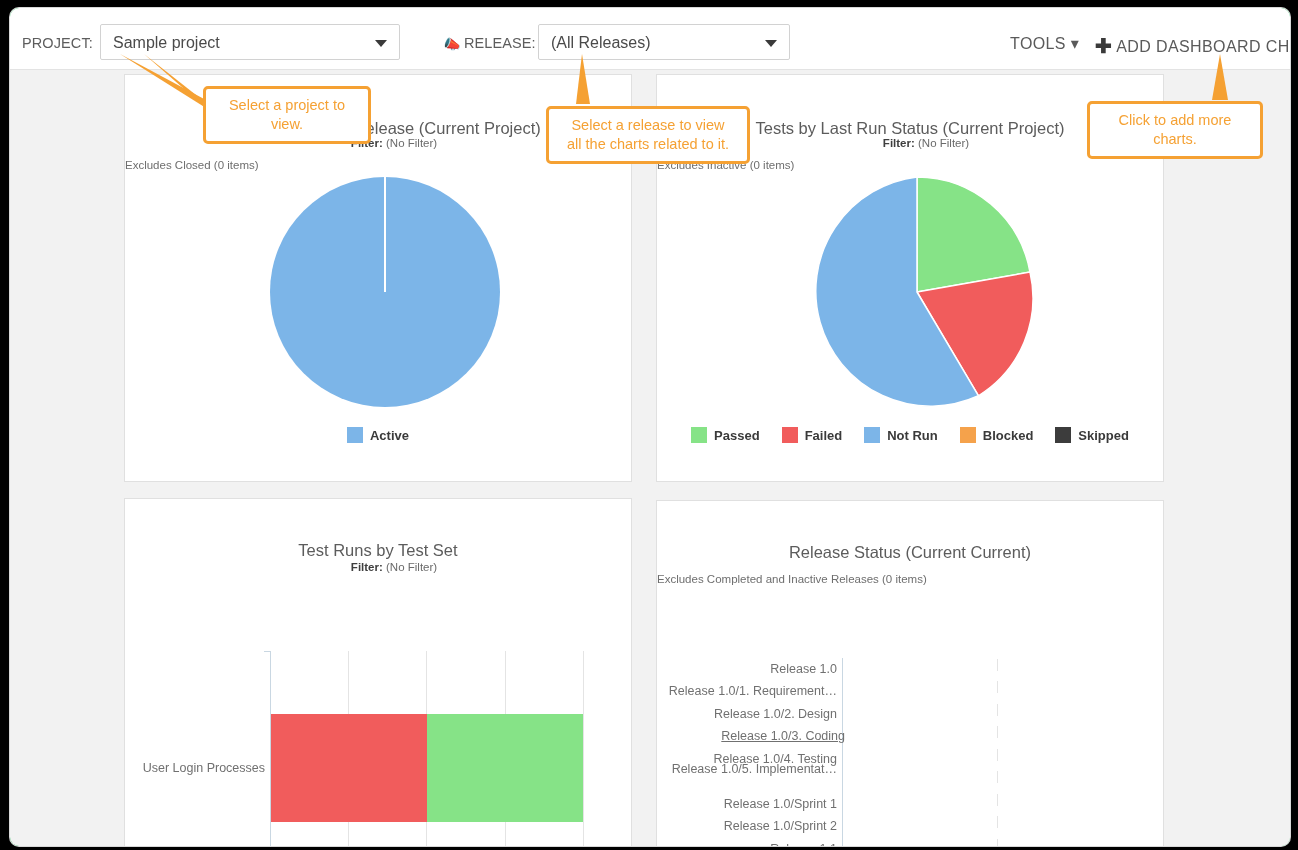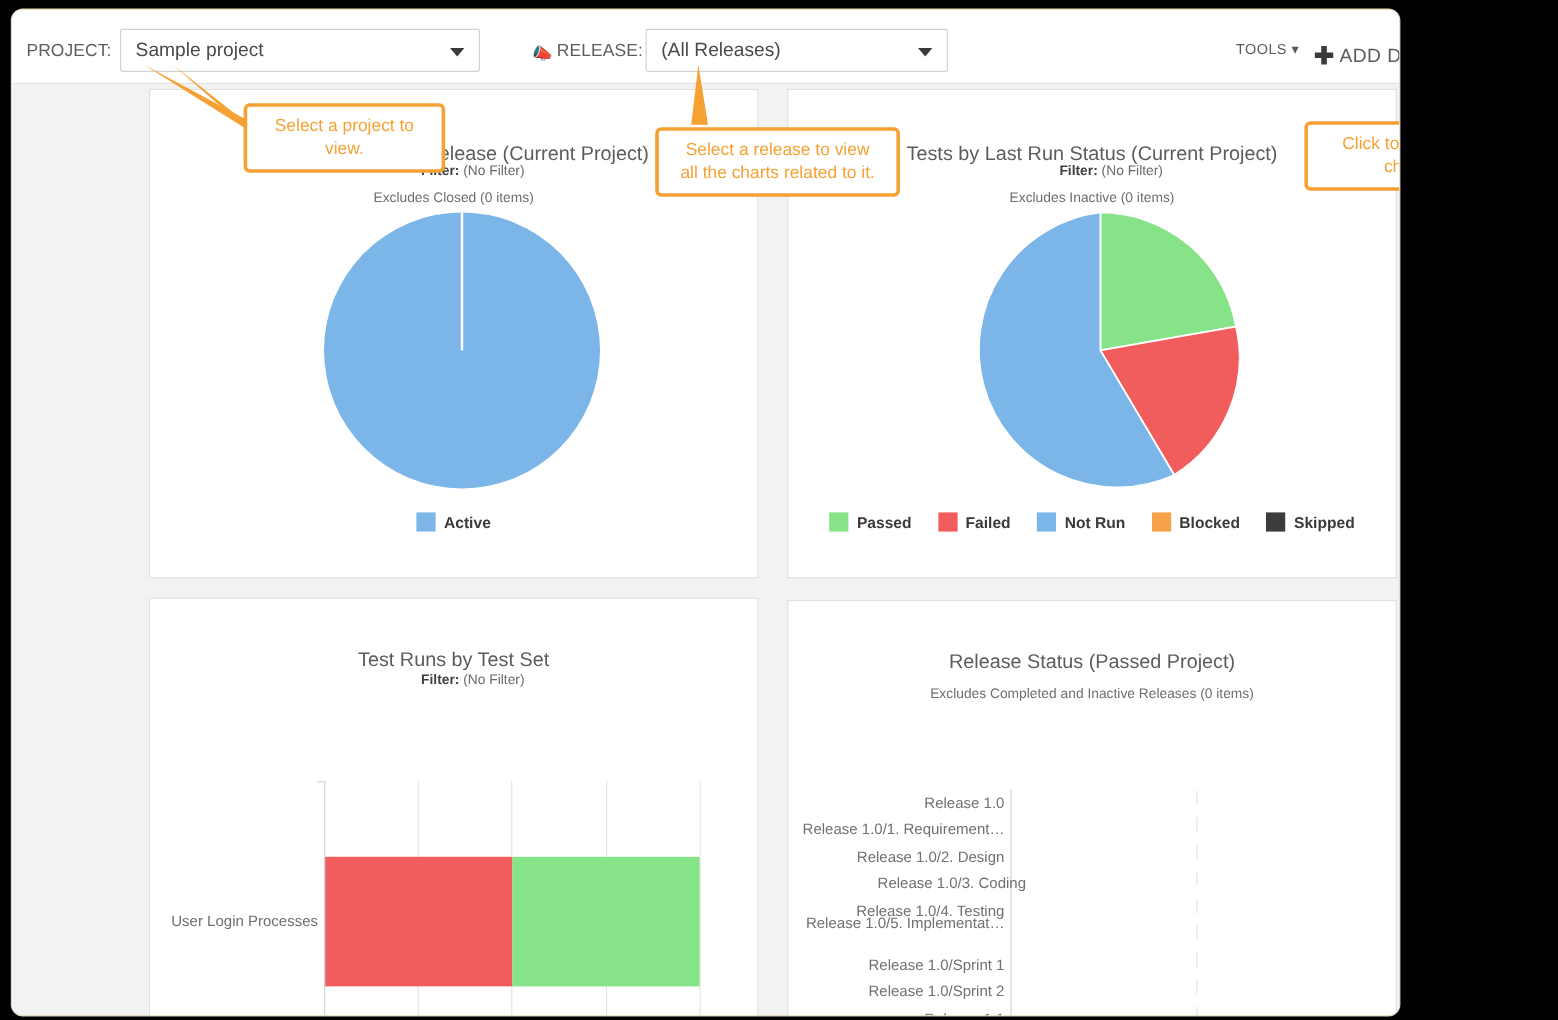--- a/index.html
+++ b/index.html
@@ -6,22 +6,22 @@
   html, body {
     margin: 0; padding: 0;
     width: 1298px; height: 850px;
     background: #000000;
     font-family: "Liberation Sans", sans-serif;
     overflow: hidden;
   }
   #app {
     position: absolute;
     left: 10px; top: 8px;
-    width: 1156px; height: 838px;
-    background: #fde047;
+    width: 1280px; height: 838px;
+    background: #22c55e;
     border-radius: 9px;
     overflow: hidden;
     box-shadow: 0 0 0 1px #d8d8d8;
   }
 
   
   .toolbar {
     position: absolute;
     left: 0; top: 0;
     width: 1280px; height: 62px;
@@ -61,26 +61,25 @@
   .megaphone {
     position: absolute;
     left: 0px; top: 1px;
     font-size: 14px;
     color: #3d3d3d;
     transform: scaleX(-1);
     display: inline-block;
   }
   .tools-btn {
     position: absolute;
-    font-size: 12px;
+    font-size: 16px;
     color: #5a5a5a;
     letter-spacing: .4px;
     white-space: nowrap;
     cursor: pointer;
-    margin-left: 20px;
   }
   .add-chart-btn {
     position: absolute;
     font-size: 16px;
     color: #5a5a5a;
     letter-spacing: .4px;
     white-space: nowrap;
     cursor: pointer;
   }
   .plus {
@@ -116,21 +115,20 @@
     left: 0; right: 0;
     text-align: center;
     font-size: 11.5px;
     color: #6a6a6a;
     white-space: nowrap;
   }
   .card-filter b { color: #3f3f3f; padding-left: 32px; }
   .card-sub {
     position: absolute;
     left: 0; right: 0;
-    text-align: center;
     font-size: 11.5px;
     color: #6e6e6e;
     white-space: nowrap;
   }
 
   
   .legend {
     position: absolute;
     display: flex;
     justify-content: center;
@@ -303,31 +301,31 @@
         <div class="cat-label" style="left:5px; top:262px; width:135px;">User Login Processes</div>
 
         <div class="bar" style="left:146px; top:215px; width:156px; height:108px; background:#F15C5C;"></div>
         <div class="bar" style="left:302px; top:215px; width:156px; height:108px; background:#86E387;"></div>
 
       </div>
     </div>
 
     <div class="card" style="left:646px; top:430px; width:508px; height:350px;">
 
-      <div class="card-title" style="top:42px;">Release Status (Passed Project)</div>
+      <div class="card-title" style="top:42px;">Release Status (Current Current)</div>
       <div class="card-sub" style="top:72px;">Excludes Completed and Inactive Releases (0 items)</div>
 
       <div style="position:absolute; left:0; top:0; width:508px; height:350px;">
 
         <div class="axis-line" style="left:185px; top:157px; width:1px; height:218px;"></div>
 
         <div class="cat-label" style="left:0px; top:161px; width:180px;">Release 1.0</div>
         <div class="cat-label" style="left:0px; top:183px; width:180px;">Release 1.0/1. Requirement…</div>
         <div class="cat-label" style="left:0px; top:206px; width:180px;">Release 1.0/2. Design</div>
-        <div class="cat-label" style="left:18px; top:228px; width:180px;">Release 1.0/3. Coding</div>
+        <div class="cat-label" style="left:8px; top:228px; width:180px;text-decoration:underline;">Release 1.0/3. Coding</div>
         <div class="cat-label" style="left:0px; top:251px; width:180px;">Release 1.0/4. Testing</div>
         <div class="cat-label" style="left:0px; top:261px; width:180px;">Release 1.0/5. Implementat…</div>
         <div class="cat-label" style="left:0px; top:296px; width:180px;">Release 1.0/Sprint 1</div>
         <div class="cat-label" style="left:0px; top:318px; width:180px;">Release 1.0/Sprint 2</div>
         <div class="cat-label" style="left:0px; top:341px; width:180px;">Release 1.1</div>
 
         <div class="gridline" style="left:340px; top:158px; height:12px;"></div>
         <div class="gridline" style="left:340px; top:180px; height:12px;"></div>
         <div class="gridline" style="left:340px; top:203px; height:12px;"></div>
         <div class="gridline" style="left:340px; top:225px; height:12px;"></div>

